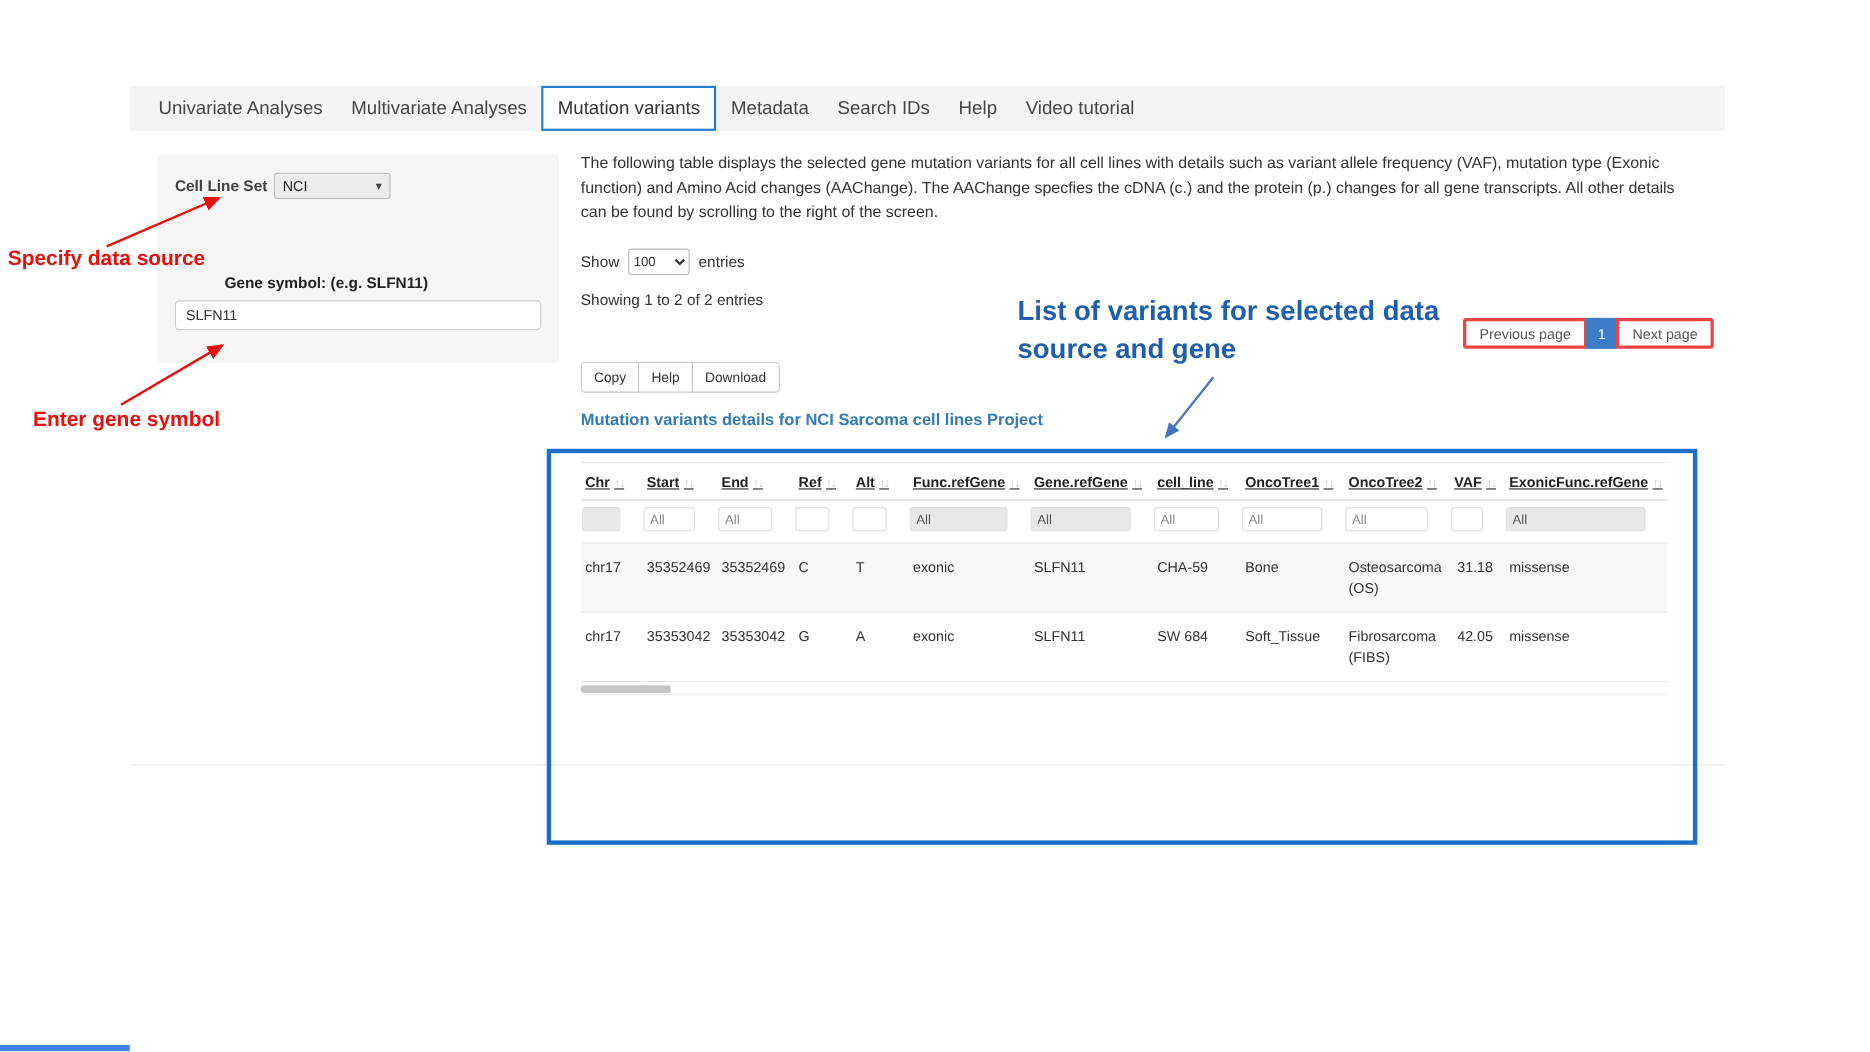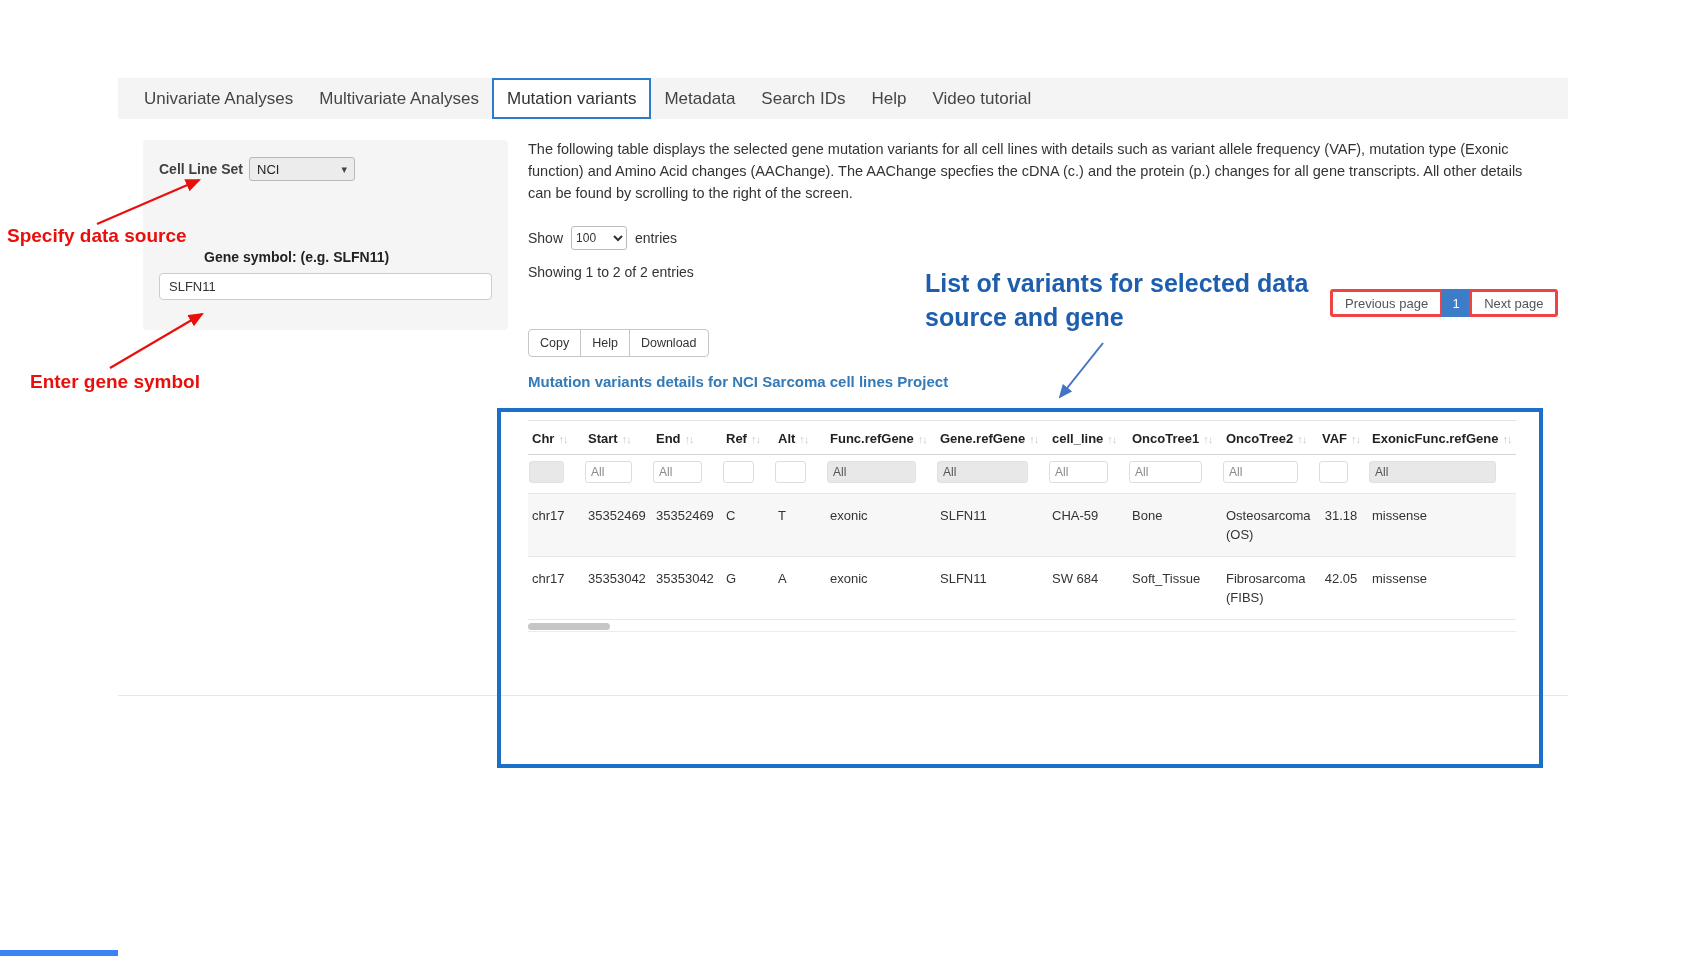--- a/index.html
+++ b/index.html
@@ -44,21 +44,21 @@
   
   .pagination { position: absolute; left: 1330px; top: 289px; display: flex; z-index: 2; }
   .page-btn { font-family: inherit; font-size: 13px; color: #555; background: #fff; border: 3px solid #ef4444; padding: 0 12px; height: 28px; margin-left: -1px; cursor: pointer; }
   .page-btn:first-child { border-top-left-radius: 3px; border-bottom-left-radius: 3px; margin-left: 0; }
   .page-btn:last-child { border-top-right-radius: 3px; border-bottom-right-radius: 3px; }
   .page-btn.active { background: #3d7dc8; border-color: #3d7dc8; color: #fff; width: 28px; padding: 0; text-align: center; }
 
   
   .table-box { position: absolute; left: 497px; top: 408px; width: 1046px; height: 360px; border: 4px solid #1b6fc7; padding: 8px 20px 0 27px; z-index: 1; background: transparent; }
   table.dt { border-collapse: collapse; table-layout: fixed; width: 988px; }
-  table.dt thead th { font-size: 13px; font-weight: bold; text-align: left; padding: 10px 4px 8px 4px; color: #222; white-space: nowrap; }
+  table.dt thead th { font-size: 13px; font-weight: bold; text-align: left; padding: 10px 4px 8px 4px; color: #222; white-space: nowrap; text-decoration: underline; }
   table.dt thead tr.hdr th { border-top: 1px solid #e3e3e3; border-bottom: 1px solid #d6d6d6; }
   .sort { margin-left: 4px; color: #c9c9c9; font-size: 11px; letter-spacing: -1px; }
   table.dt thead tr.flt th { padding: 6px 20px 10px 1px; border-bottom: 1px solid #e8e8e8; }
   .filter { width: 100%; height: 22px; border: 1px solid #ddd; border-radius: 3px; font-size: 12px; padding: 0 5px; color: #666; font-family: inherit; background: #fff; }
   .filter::placeholder { color: #8a8a8a; }
   .filter.select { background: #e8e8e8; border-color: #e0e0e0; }
   .filter.select::placeholder { color: #555; }
   table.dt tbody td { font-size: 13px; padding: 12px 4px; border-bottom: 1px solid #e8e8e8; vertical-align: top; color: #333; line-height: 19px; }
   table.dt tbody tr:nth-child(odd) { background: #f7f7f7; }
   table.dt tbody td.num { text-align: center; padding-right: 8px; }

